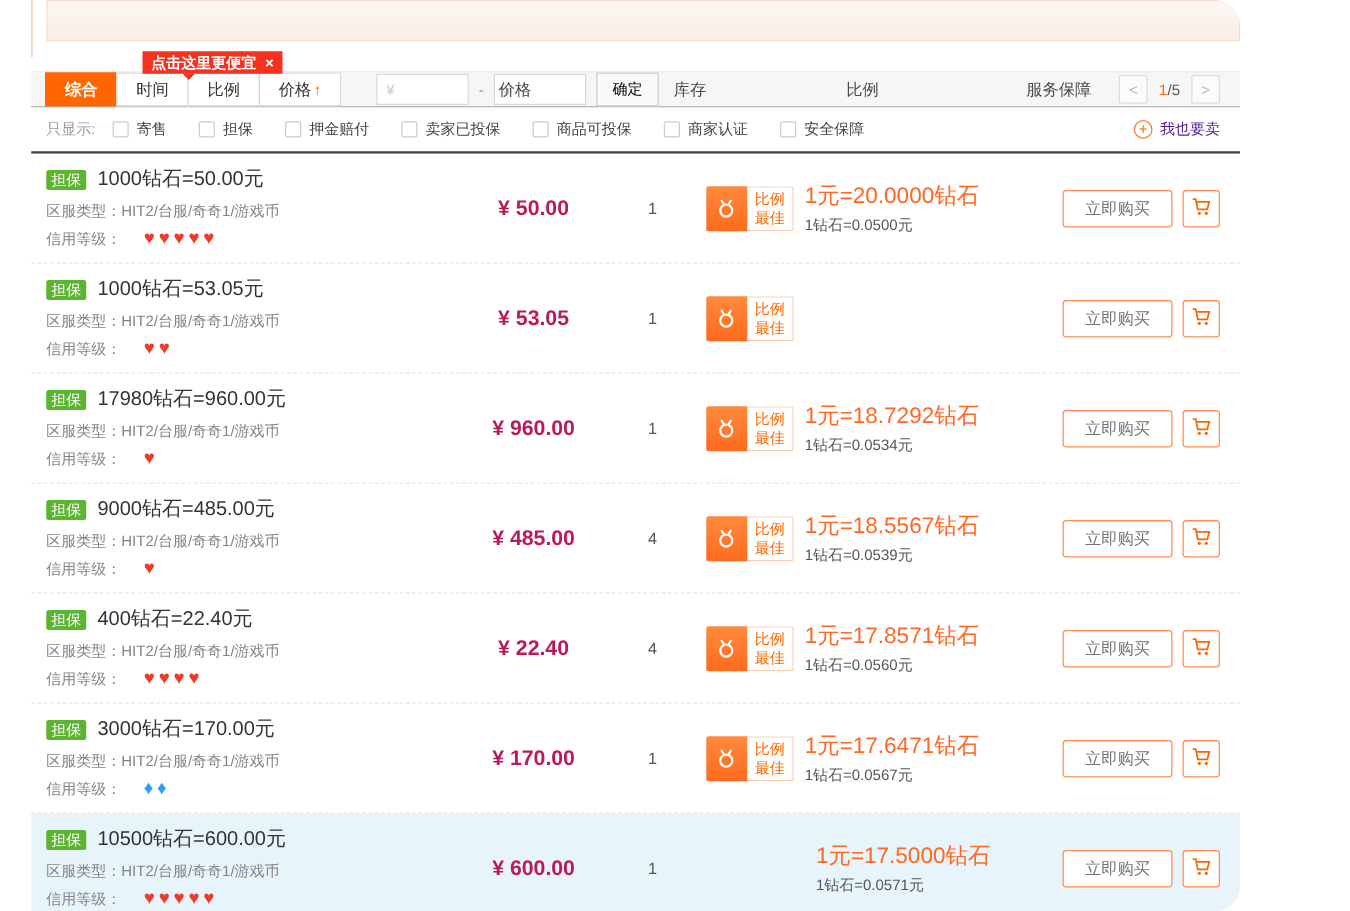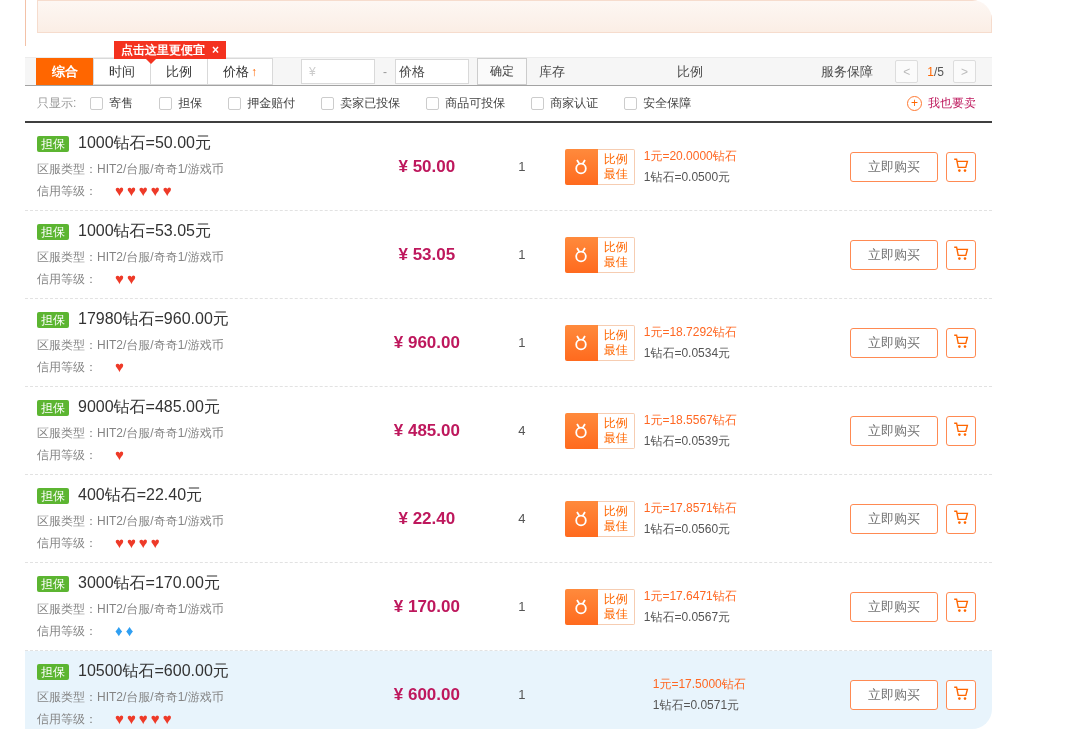--- a/index.html
+++ b/index.html
@@ -26,39 +26,39 @@
   .tab { height:27px; line-height:25px; padding:0 15px; font-size:13px; color:#333; background:#fff;
     border:1px solid #d9d9d9; margin-left:-1px; cursor:pointer; white-space:nowrap; }
   .tab.active { background:#ff6600; border-color:#ff6600; color:#fff; font-weight:bold; }
   .tab .arrow { color:#ff6600; margin-left:2px; font-size:12px; }
   .range { display:flex; align-items:center; margin-left:28px; }
   .range input { width:74px; height:25px; border:1px solid #d9d9d9; background:#fff; padding:0 7px;
     font-size:12px; color:#333; outline:none; }
   .range input::placeholder { color:#ccc; }
   .range .sep { color:#999; margin:0 8px; font-size:12px; }
   .range .confirm { height:27px; margin-left:8px; padding:0 12px; background:#fafafa;
-    border:1px solid #ccc; font-size:12px; color:#404040; cursor:pointer; }
+    border:1px solid #ccc; font-size:12px; color:#000000; cursor:pointer; }
   .col-h { position:absolute; transform:translateX(-50%); font-size:13px; color:#4a4a4a; white-space:nowrap; }
   .pager { position:absolute; right:16px; display:flex; align-items:center; gap:9px; }
   .pg-btn { width:23px; height:23px; border:1px solid #ddd; background:#fbfbfb; color:#bbb; font-size:12px;
     display:flex; align-items:center; justify-content:center; cursor:pointer; border-radius:2px; }
   .pg-txt { font-size:12px; color:#555; }
   .pg-txt .cur { color:#ff6600; }
 
   
   .filterbar { position:absolute; left:25px; right:0; top:86px; height:37px; background:#fff;
     border-bottom:2px solid #3f3f3f; display:flex; align-items:center; padding-left:12px; }
   .filterbar .flabel { font-size:12px; color:#999; margin-right:14px; }
   .fitem { display:flex; align-items:center; gap:6px; margin-right:26px; cursor:pointer; }
   .checkbox { width:13px; height:13px; border:1px solid #ccc; background:#fff; border-radius:2px; display:inline-block; }
   .fitem .ftext { font-size:12px; color:#444; }
   .sell { position:absolute; right:16px; display:flex; align-items:center; gap:6px; cursor:pointer; }
   .plus-ico { width:15px; height:15px; border:1px solid #ff7a33; color:#ff6600; border-radius:50%;
     font-size:12px; line-height:13px; text-align:center; display:inline-block; }
-  .sell .stext { font-size:12px; color:#be185d; }
+  .sell .stext { font-size:12px; color:#4c1d95; }
 
   
   .listings { position:absolute; left:25px; right:0; top:123px; bottom:0; }
   .row { height:88px; display:flex; align-items:center; padding:0 16px 0 12px;
     border-bottom:1px dashed #e2e2e2; background:#fff; }
   .row.hl { background:#e8f4fc; }
   .col.info { width:355px; }
   .title-line { display:flex; align-items:center; gap:9px; margin-bottom:7px; }
   .gbadge { background:#5cb531; color:#fff; font-size:12px; line-height:16px; padding:0 4px; border-radius:2px; }
   .title { font-size:16px; color:#333; cursor:pointer; }
@@ -69,21 +69,21 @@
   .col.price { width:110px; text-align:center; color:#be185d; font-weight:bold; font-size:17px; }
   .col.stock { width:90px; text-align:center; color:#555; font-size:13px; }
   .col.ratio { width:300px; display:flex; align-items:center; }
   .best { display:flex; height:36px; margin-right:9px; }
   .best-spacer { width:79px; margin-right:9px; }
   .best-ico { width:33px; background:linear-gradient(#ff8a3c,#ff6a1e); border-radius:2px 0 0 2px;
     display:flex; align-items:center; justify-content:center; }
   .best-txt { border:1px solid #f6cdb2; border-left:none; border-radius:0 2px 2px 0; background:#fff;
     display:flex; flex-direction:column; justify-content:center; padding:0 6px; }
   .best-txt i { font-style:normal; font-size:12px; color:#ff6600; line-height:15px; }
-  .ratio-text .r1 { color:#ff6722; font-size:12px; margin-bottom:4px; }
+  .ratio-text .r1 { color:#ff6722; font-size:18px; margin-bottom:4px; }
   .ratio-text .r2 { color:#555; font-size:12px; }
   .col.actions { flex:1; display:flex; justify-content:flex-end; align-items:center; gap:8px; }
   .buy { width:88px; height:30px; background:#fff; border:1px solid #ff8a52; border-radius:3px;
     color:#737373; font-size:13px; cursor:pointer; font-family:inherit; }
   .cartbtn { width:30px; height:30px; background:#fff; border:1px solid #ff8a52; border-radius:3px;
     display:flex; align-items:center; justify-content:center; cursor:pointer; }
 </style>
 </head>
 <body>
 

